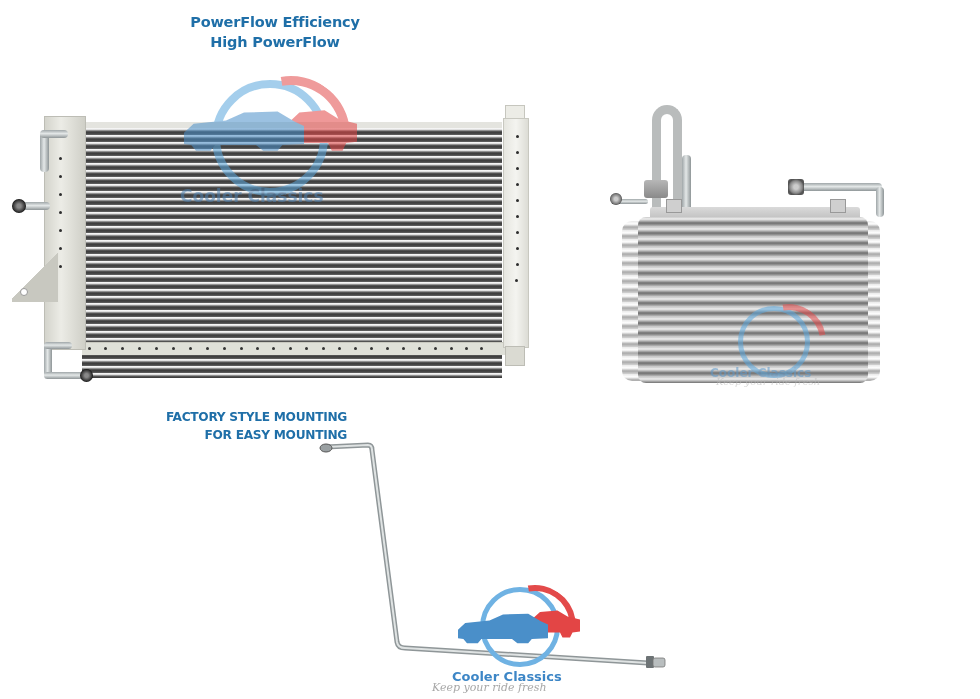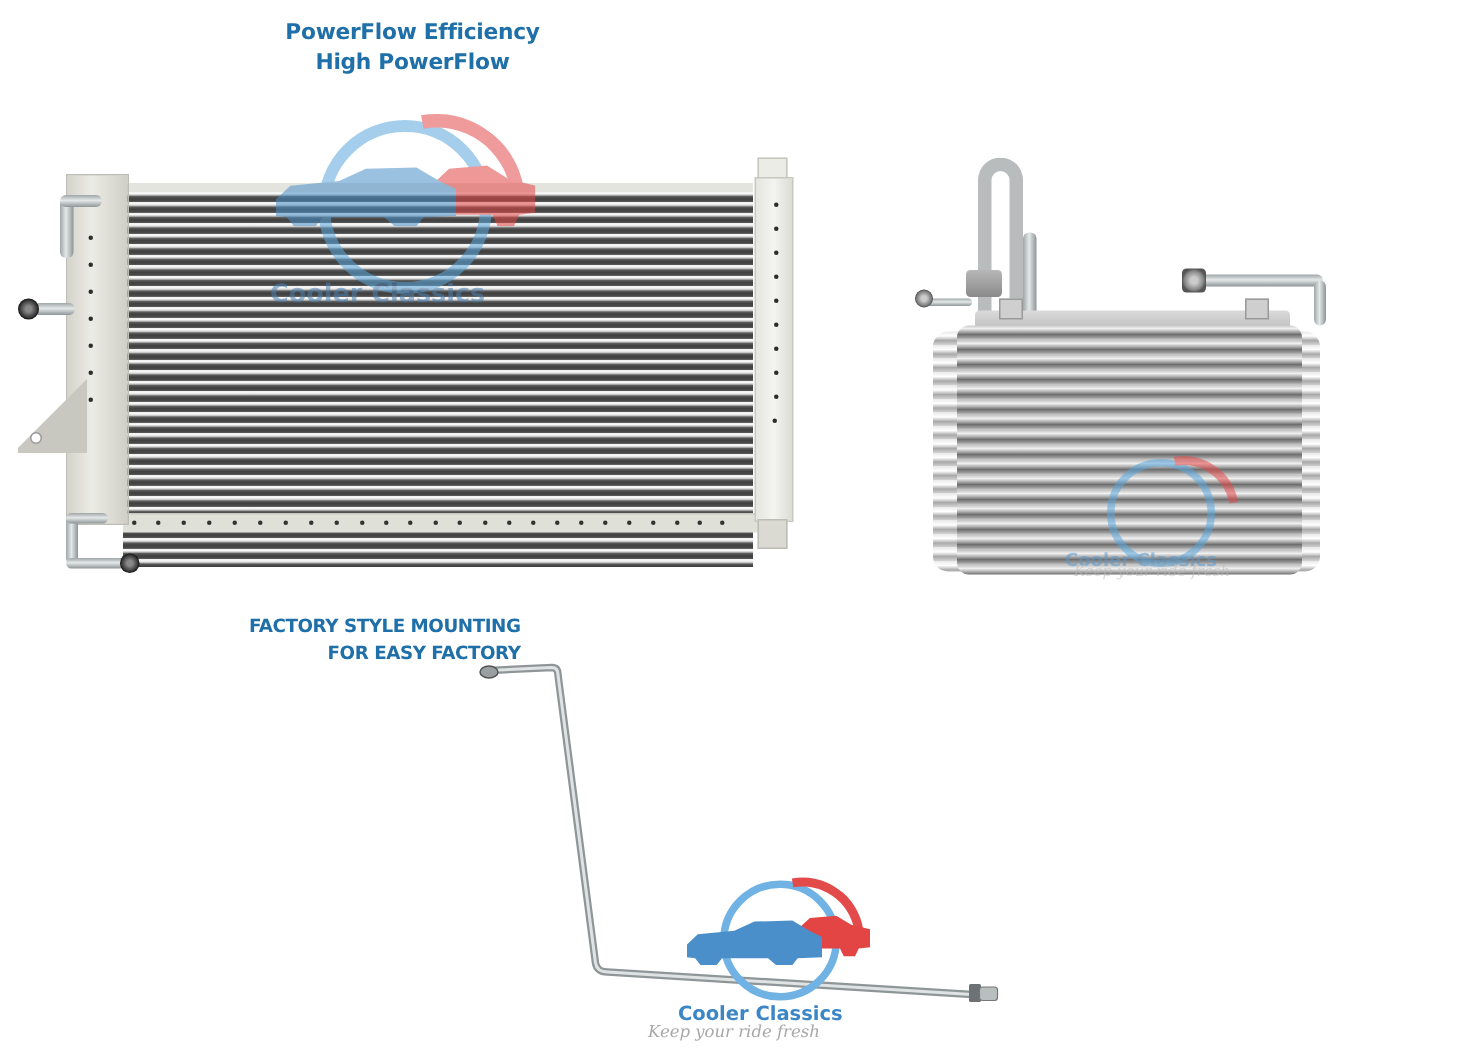--- a/index.html
+++ b/index.html
@@ -202,21 +202,21 @@
 <div class="logo faded" style="left:180px;top:78px;width:180px;height:130px;">
   <div class="ring-blue" style="left:32px;top:2px;width:100px;height:100px;border-width:8px;"></div>
   <div class="ring-red" style="left:52px;top:-2px;width:100px;height:100px;border-width:9px;"></div>
   <div class="car-red" style="left:105px;top:30px;width:72px;height:45px;"></div>
   <div class="car-blue" style="left:4px;top:30px;width:120px;height:45px;"></div>
   <div class="brand" style="top:108px;font-size:17px;color:#4b7fb0;">Cooler Classics</div>
 </div>
 
 <div class="caption">
   <div>FACTORY STYLE MOUNTING</div>
-  <div>FOR EASY FACTORY</div>
+  <div>FOR EASY MOUNTING</div>
 </div>
 
 <div class="evap">
   <div class="evap-arch"></div>
   <div class="pipe v" style="left:82px;top:60px;width:9px;height:60px;"></div>
   <div style="position:absolute;left:44px;top:85px;width:24px;height:18px;background:linear-gradient(180deg,#b7b7b7,#8a8a8a);border-radius:3px;"></div>
   <div class="pipe" style="left:16px;top:104px;width:32px;height:5px;"></div>
   <div class="fitting" style="left:10px;top:98px;width:12px;height:12px;background:radial-gradient(circle,#ccc 20%,#777 60%,#444 70%);"></div>
   <div class="pipe" style="left:196px;top:88px;width:86px;height:8px;"></div>
   <div class="pipe v" style="left:276px;top:92px;width:8px;height:30px;"></div>

